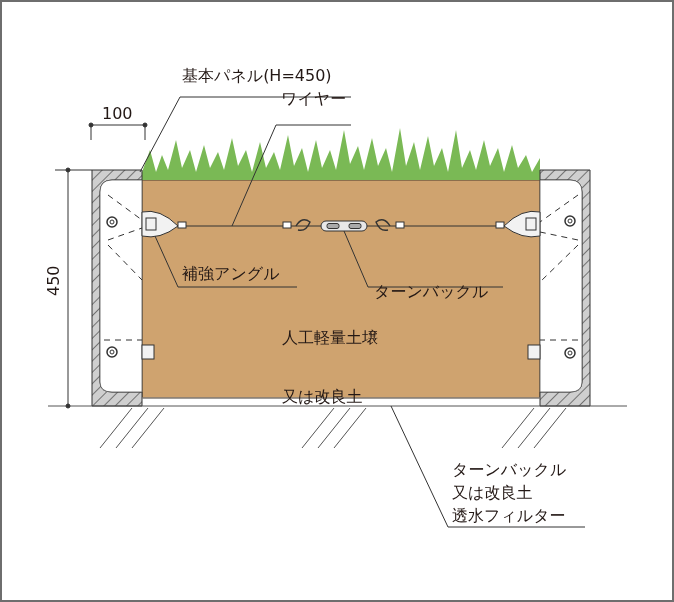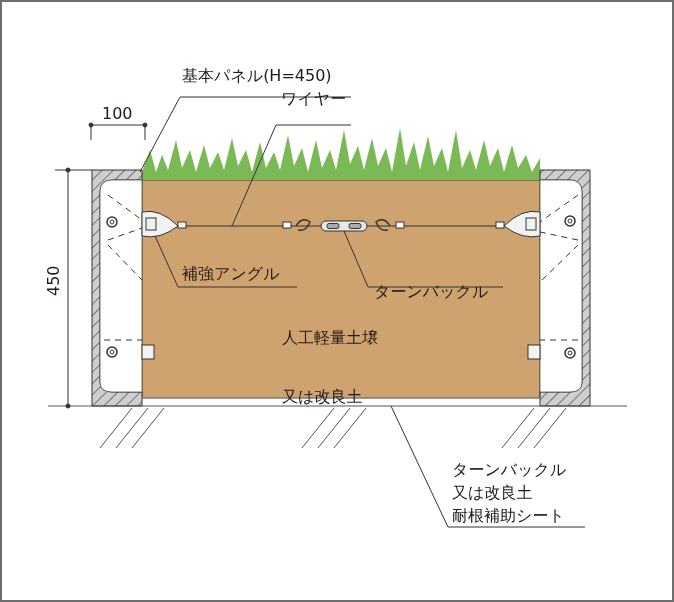--- a/index.html
+++ b/index.html
@@ -126,13 +126,13 @@
 <div class="lbl" style="left:182px; top:68px;">基本パネル(H=450)</div>
 <div class="lbl" style="left:281px; top:91px;">ワイヤー</div>
 <div class="lbl" style="left:102px; top:106px;">100</div>
 <div class="lbl" style="left:46px; top:296px; transform:rotate(-90deg); transform-origin:left top;">450</div>
 <div class="lbl" style="left:182px; top:266px;">補強アングル</div>
 <div class="lbl" style="left:374px; top:284px;">ターンバックル</div>
 <div class="lbl center" style="left:282px; top:330px; width:124px;">人工軽量土壌</div>
 <div class="lbl center" style="left:282px; top:350px; width:124px;margin-top:39px;">又は改良土</div>
 <div class="lbl" style="left:452px; top:462px;">ターンバックル</div>
 <div class="lbl" style="left:452px; top:485px;">又は改良土</div>
-<div class="lbl" style="left:452px; top:508px;">耐根補助シート</div>
+<div class="lbl" style="left:452px; top:508px;">透水フィルター</div>
 
 </body></html>

